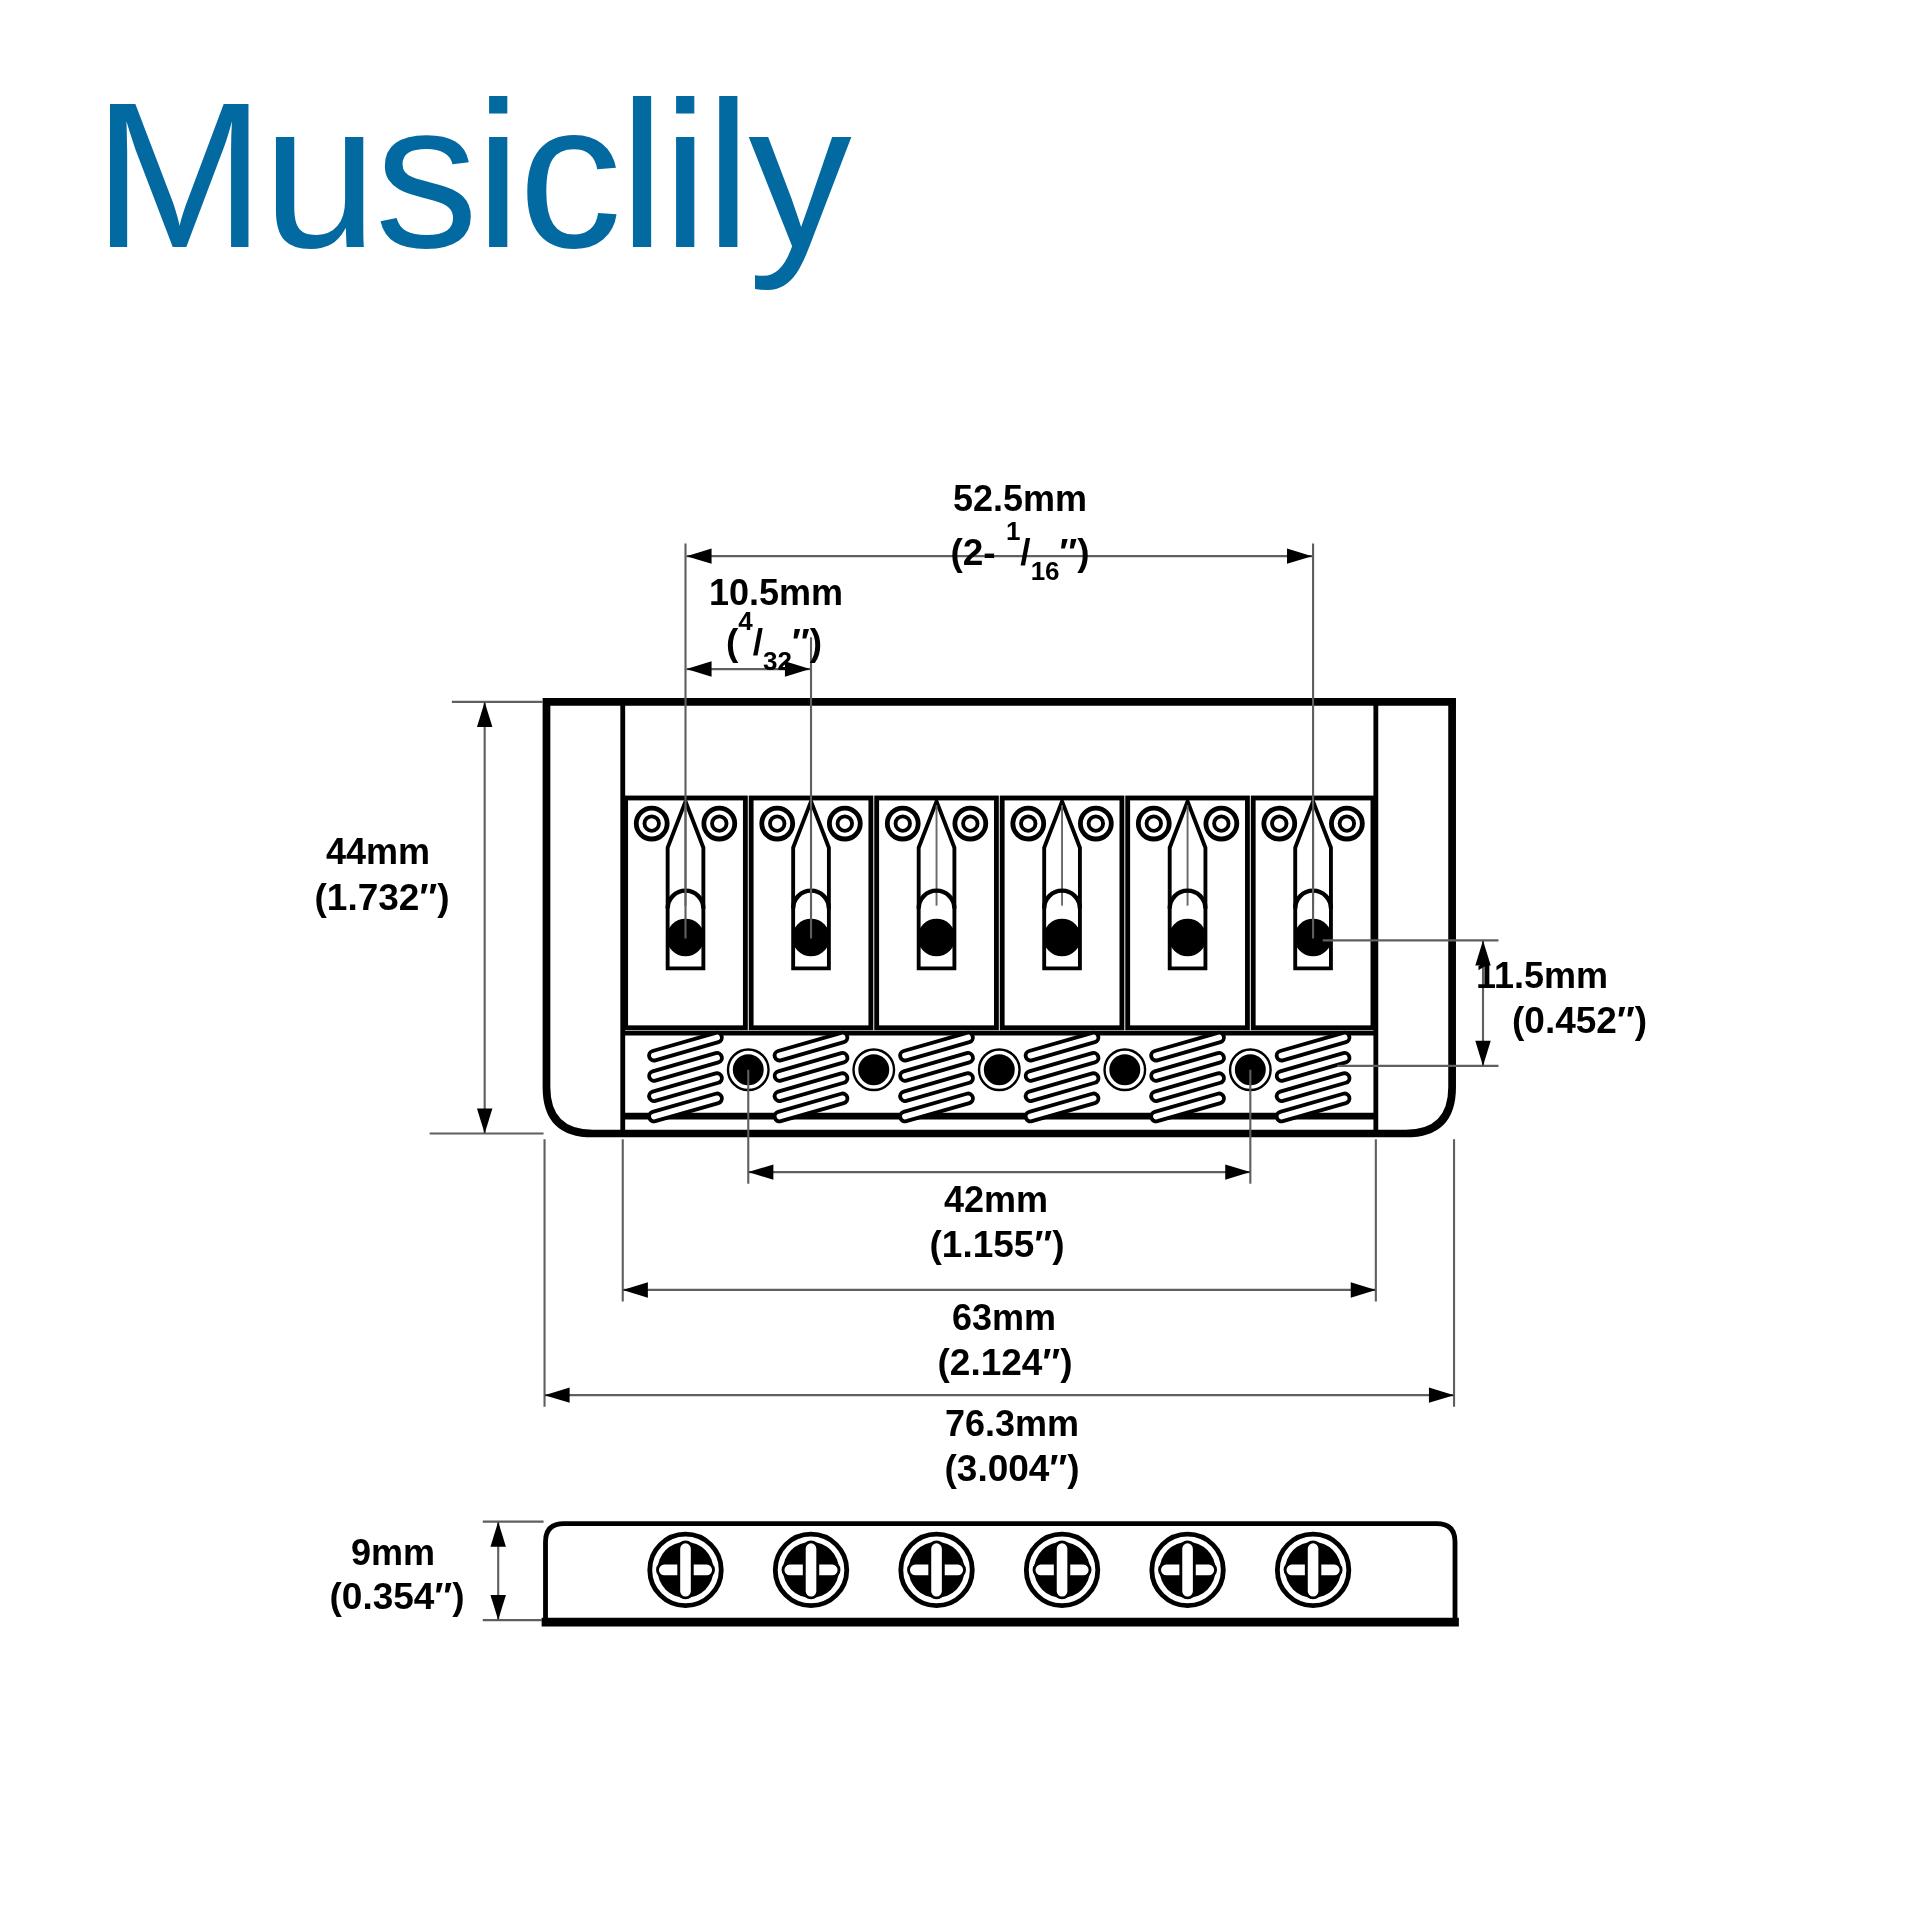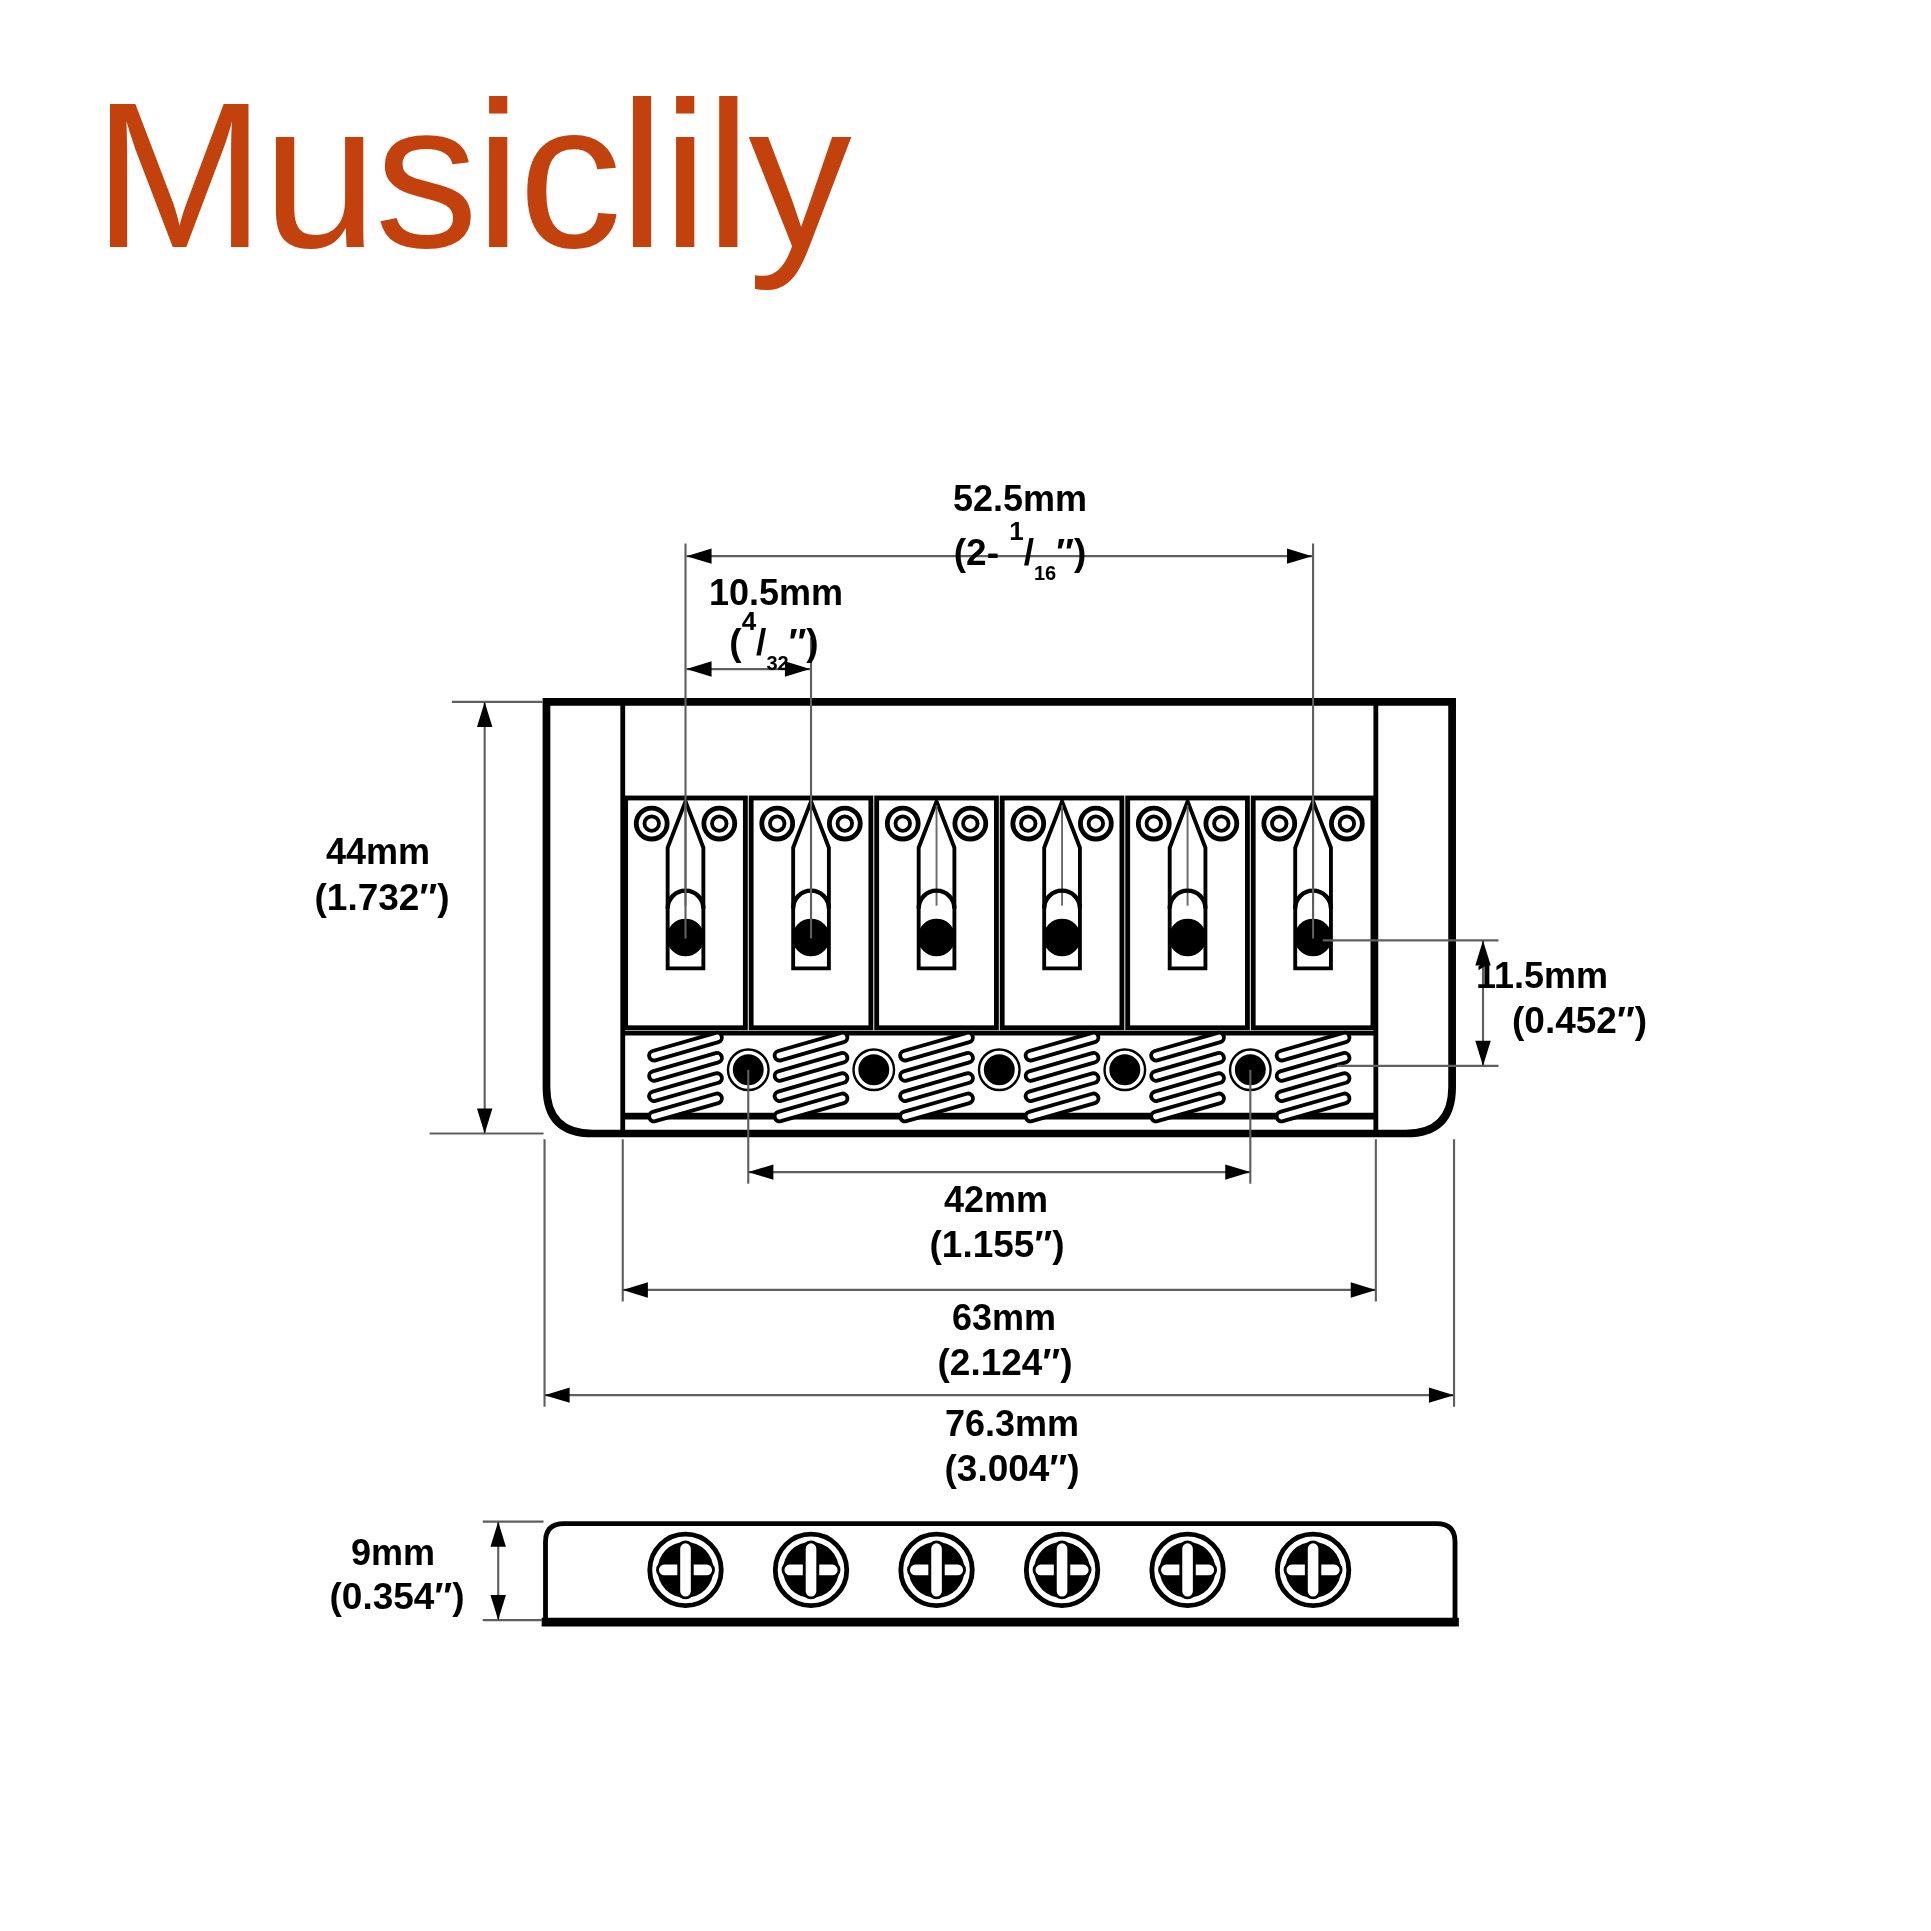--- a/index.html
+++ b/index.html
@@ -12,37 +12,37 @@
     overflow:hidden;
   }
   .diagram-svg{position:absolute;left:0;top:0;}
   .brand{
     position:absolute;
     left:93px;
     top:62px;
     font-size:207px;
     font-weight:400;
     letter-spacing:-2.9px;
-    color:#c2410c;
+    color:#0369a1;
     line-height:1.1;
     white-space:nowrap;
   }
   .lbl{
     position:absolute;
     color:#000;
     font-weight:bold;
     white-space:nowrap;
     line-height:1.0;
     transform:translateX(-50%);
   }
   .lbl.la{transform:none;}
   .mm{font-size:36px;}
   .inch{font-size:37px;}
   .inch sup{font-size:26px;position:relative;top:-11.6px;font-weight:bold;}
-  .inch sub{font-size:20px;position:relative;top:5.8px;font-weight:bold;}
+  .inch sub{font-size:26px;position:relative;top:5.8px;font-weight:bold;}
 </style>
 </head>
 <body>
 
 <div class="canvas">
 
   <svg class="diagram-svg" width="1931" height="1931" viewBox="0 0 2000 2000">
     <defs>
 
       <g id="saddle">

